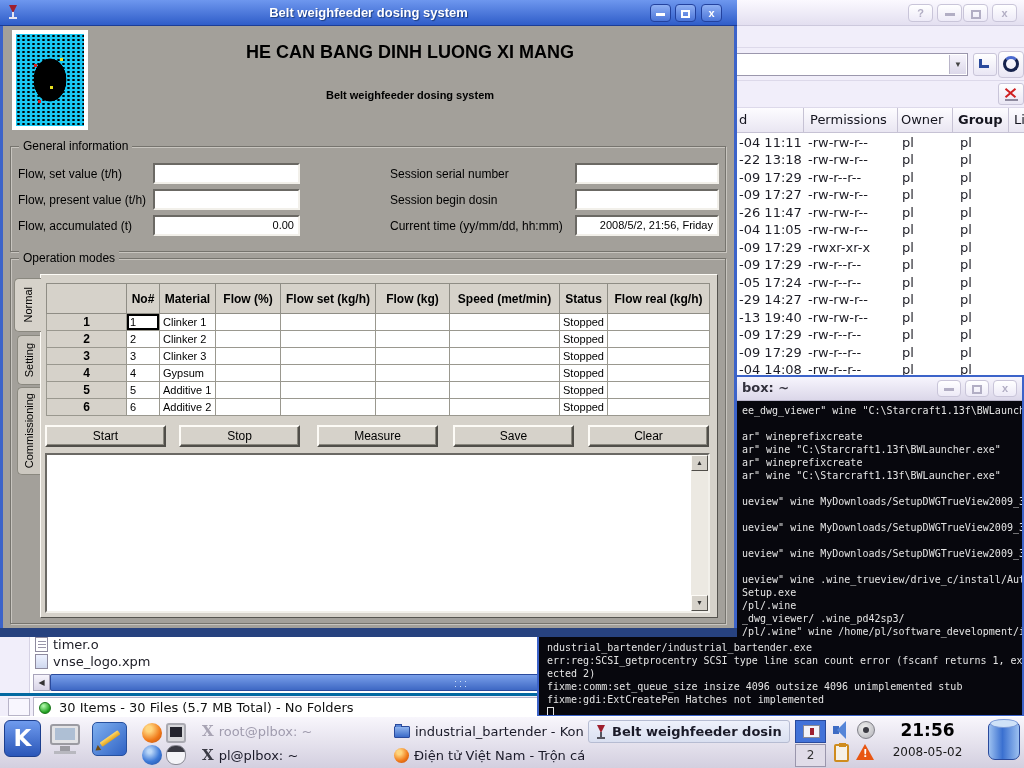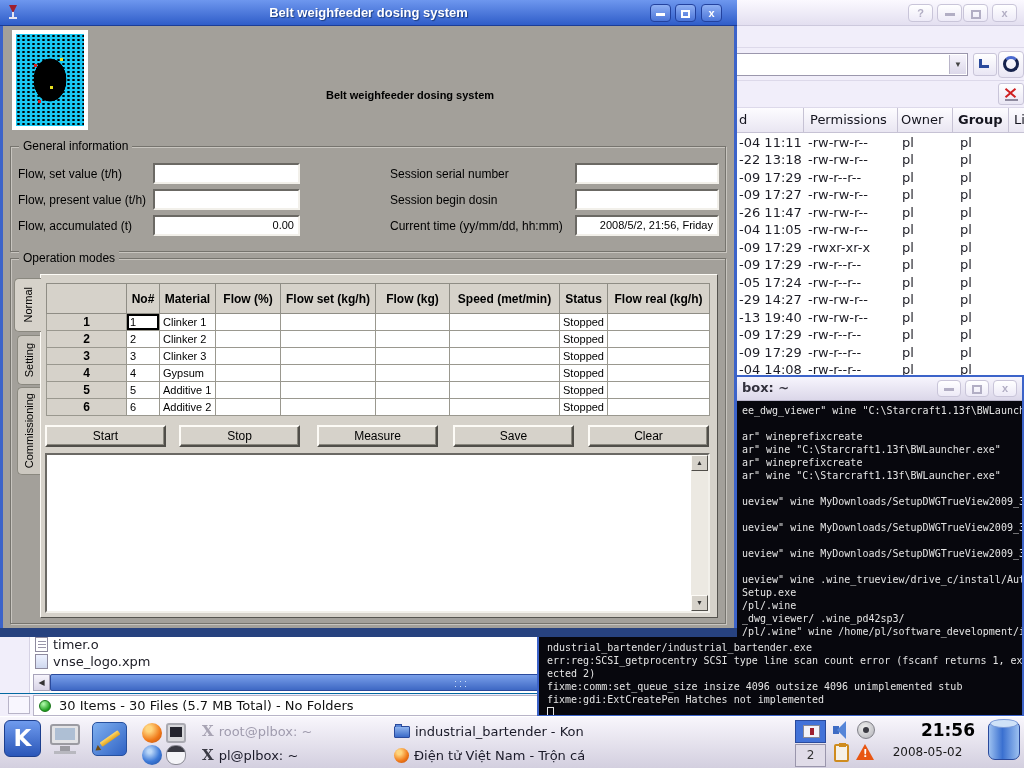--- a/index.html
+++ b/index.html
@@ -58,21 +58,21 @@
   .bfile .fname { position:absolute; left:18px; top:0; }
   #hscroll { left:33px; top:674px; width:991px; height:17px; background:#cfd3e0; }
   .hs-left { position:absolute; left:0; top:0; width:17px; height:17px;
     background:linear-gradient(#f6f4fc,#d8d4e6); border:1px solid #a8a4ba;
     font-size:8px; color:#333; text-align:center; line-height:16px; }
   .hs-thumb { position:absolute; left:17px; top:0; width:490px; height:17px; border:1px solid #2a4a9c;
     background:linear-gradient(#7aa0ea,#3e68c4); border-radius:2px; }
   .hs-grip { position:absolute; left:402px; top:4px; width:14px; height:9px;
     background-image:radial-gradient(circle 1.5px, #cfe0fa 55%, transparent 60%);
     background-size:5px 5px; }
-  #statusbar { left:0; top:693px; width:1024px; height:23px; background:#f1eefa; border-top:1px solid #0369a1; }
+  #statusbar { left:0; top:693px; width:1024px; height:23px; background:#f1eefa; border-top:3px solid #0369a1; }
   .st-box { position:absolute; left:8px; top:2px; width:22px; height:18px; border:1px solid #b8b4c8; background:#f8f6fe; }
   .st-field { position:absolute; left:33px; top:1px; width:991px; height:21px; background:#ffffff; border:1px solid #b8b4c8; }
   .st-led { position:absolute; left:5px; top:4px; width:12px; height:12px; border-radius:50%;
     background:radial-gradient(circle at 35% 30%, #b6ffb0, #1f9e1f 70%); border:1px solid #187518; }
   .st-text { position:absolute; left:25px; top:2px; font-family:"DejaVu Sans", sans-serif; font-size:13px; color:#111; }
 
   
   #konsole { left:537px; top:375px; width:487px; height:342px; background:#07070d;
     border:2px solid #3c63c9; overflow:hidden; }
   .kon-tb { position:absolute; left:0; top:0; width:100%; height:24px;
@@ -205,21 +205,21 @@
   .spk-cone { position:absolute; left:5px; top:1px; width:0; height:0; border-top:9px solid transparent;
     border-bottom:9px solid transparent; border-right:9px solid #5585d8; }
   .eyeicon { width:18px; height:18px; border-radius:50%; background:radial-gradient(circle at 40% 35%, #f0f0f0, #b0b0b6);
     border:1px solid #808088; }
   .eyeicon i { position:absolute; left:5px; top:5px; width:6px; height:6px; border-radius:50%; background:#3a3a42; display:block; }
   .klipicon { width:15px; height:18px; background:#f6f2e8; border:2px solid #cf8c1e; border-radius:2px; }
   .klipicon i { position:absolute; left:3px; top:-3px; width:7px; height:4px; background:#cf8c1e; display:block; }
   .alerticon { width:0; height:0; border-left:9px solid transparent; border-right:9px solid transparent;
     border-bottom:16px solid #e85612; }
   .alerticon span { position:absolute; left:-2px; top:4px; color:#fff; font-size:10px; font-weight:bold; }
-  .clock-time { left:880px; top:3px; width:95px; text-align:right; font-size:17px; font-weight:bold; color:#000; }
+  .clock-time { left:880px; top:3px; width:95px; text-align:center; font-size:17px; font-weight:bold; color:#000; }
   .clock-date { left:880px; top:28px; width:95px; text-align:center; font-size:12px; color:#1a1a1a; }
   .trashicon { left:988px; top:5px; width:32px; height:38px; border-radius:5px 5px 7px 7px;
     background:linear-gradient(90deg,#9cc0f0,#3a70d0 45%,#9cc0f0); border:1px solid #2a4a9c; }
   .trashicon i { position:absolute; left:1px; top:-4px; width:28px; height:9px; border-radius:50%;
     background:#cfe2f8; border:1px solid #7a9ad8; display:block; }
 </style>
 </head>
 <body>
 
 <div id="screen" class="abs" style="left:0;top:0;width:1024px;height:768px;overflow:hidden;">
@@ -431,20 +431,21 @@
       <div class="abs mw-btn" style="left:701px;">x</div>
     </div>
     <div class="abs mw-body"></div>
 
     <div id="logo" class="abs">
       <span class="logo-dot" style="left:18px;top:30px;background:#e02020;"></span>
       <span class="logo-dot" style="left:34px;top:52px;background:#e8e020;"></span>
       <span class="logo-dot" style="left:44px;top:24px;background:#e8e020;"></span>
       <span class="logo-dot" style="left:22px;top:66px;background:#e02020;"></span>
     </div>
+    <div id="mw-heading" class="abs">HE CAN BANG DINH LUONG XI MANG</div>
     <div id="mw-subheading" class="abs">Belt weighfeeder dosing system</div>
 
     <div id="gb-info" class="abs groupbox">
       <span class="gb-label">General information</span>
     </div>
     <div class="abs flabel" style="left:18px;top:167px;">Flow, set value (t/h)</div>
     <div class="abs win-input" style="left:153px;top:163px;width:147px;height:21px;"></div>
     <div class="abs flabel" style="left:18px;top:193px;">Flow, present value (t/h)</div>
     <div class="abs win-input" style="left:153px;top:189px;width:147px;height:21px;"></div>
     <div class="abs flabel" style="left:18px;top:219px;">Flow, accumulated (t)</div>
@@ -608,20 +609,28 @@
     <div class="task" style="left:388px;top:3px;width:196px;">
       <span class="foldico">
           <i></i>
         </span>
       <span>industrial_bartender - Konq</span>
     </div>
     <div class="task" style="left:388px;top:27px;width:196px;">
       <span class="qicon fficon" style="width:15px;height:15px;flex:none;position:relative;"></span>
       <span>Điện tử Việt Nam - Trộn các</span>
     </div>
+    <div class="task active" style="left:588px;top:3px;width:202px;">
+      <span class="wgsmall">
+          <span class="bowl"></span>
+          <span class="stem"></span>
+          <span class="base"></span>
+        </span>
+      <span>Belt weighfeeder dosin</span>
+    </div>
 
     <div class="abs pager-cell pager-active" style="left:795px;top:3px;">
       <span class="pager-mini">
           <i></i>
         </span>
     </div>
     <div class="abs pager-cell" style="left:795px;top:27px;background:#e0dce8;">2</div>
 
     <div class="abs" style="left:832px;top:3px;width:20px;height:20px;">
       <span class="spk-body"></span>

